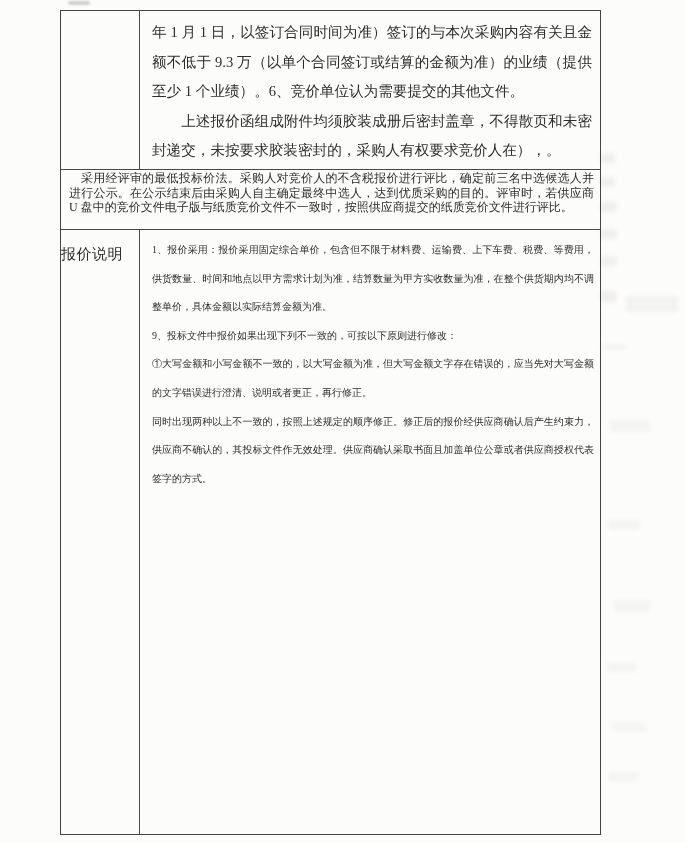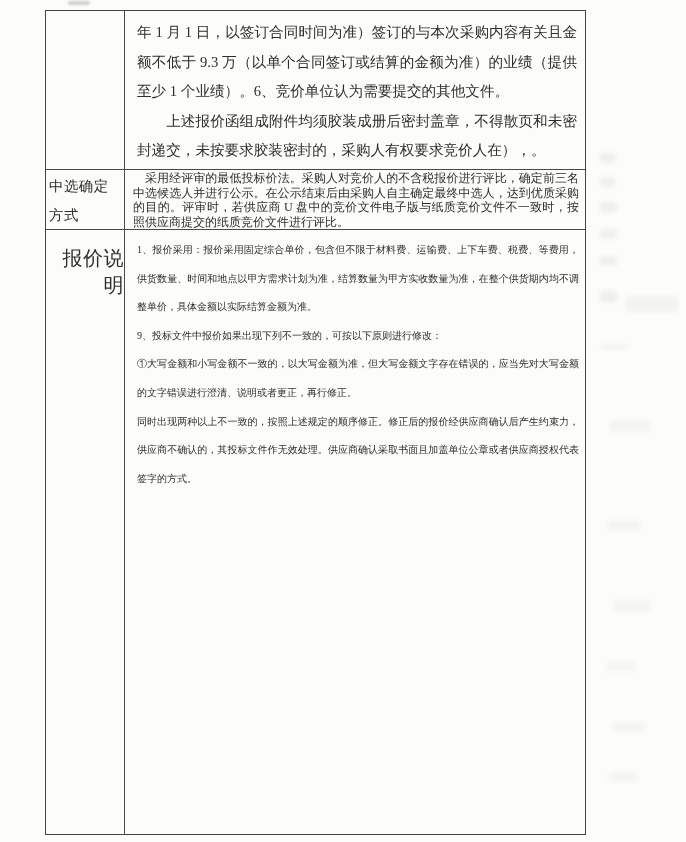--- a/index.html
+++ b/index.html
@@ -9,21 +9,21 @@
     background:#ffffff;
     position:relative;
     overflow:hidden;
   }
   .page {
     position:absolute; left:0; top:0; width:686px; height:842px;
     background:#fcfcfb;
   }
   
   .doc-table {
-    position:absolute; left:45px; top:10px; width:541px; height:825px;
+    position:absolute; left:60px; top:10px; width:541px; height:825px;
     border:1.6px solid #45443f;
     display:flex; flex-direction:column;
     background:transparent;
     color:#2e2d2a;
   }
   .trow { display:flex; width:100%; overflow:hidden; }
   .trow + .trow { border-top:1.4px solid #4a4944; }
   .trow-1 { height:158px; flex:none; }
   .trow-2 { height:60px; flex:none; }
   .trow-3 { flex:1; }
@@ -47,23 +47,23 @@
     letter-spacing:0.5px;
   }
   .trow-2 .cell-content {
     padding:1px 6px 0 8px;
     font-size:12px; line-height:14.6px;
     text-align:justify;
   }
   .trow-2 .cell-content p.indent1 { text-indent:1em; }
   
   .trow-3 .cell-label {
-    font-size:20px;
+    font-size:15px;
     padding-top:15px;
-    text-align:right;
+    text-align:left;
     letter-spacing:0.5px;
   }
   .trow-3 .cell-content {
     padding:6px 6px 0 12px;
     font-size:10px; line-height:28.6px;
     text-align:justify;
   }
   
   .smudge {
     position:absolute;
@@ -104,21 +104,20 @@
 
     <div class="trow trow-1">
       <div class="cell-label"></div>
       <div class="cell-content">
         <p>年 1 月 1 日，以签订合同时间为准）签订的与本次采购内容有关且金额不低于 9.3 万（以单个合同签订或结算的金额为准）的业绩（提供至少 1 个业绩）。6、竞价单位认为需要提交的其他文件。</p>
         <p class="indent2">上述报价函组成附件均须胶装成册后密封盖章，不得散页和未密封递交，未按要求胶装密封的，采购人有权要求竞价人在），。</p>
       </div>
     </div>
 
     <div class="trow trow-2">
-      <div class="cell-label">中选确定方式</div>
       <div class="cell-content">
         <p class="indent1">采用经评审的最低投标价法。采购人对竞价人的不含税报价进行评比，确定前三名中选候选人并进行公示。在公示结束后由采购人自主确定最终中选人，达到优质采购的目的。评审时，若供应商 U 盘中的竞价文件电子版与纸质竞价文件不一致时，按照供应商提交的纸质竞价文件进行评比。</p>
       </div>
     </div>
 
     <div class="trow trow-3">
       <div class="cell-label">报价说明</div>
       <div class="cell-content">
         <p>1、报价采用：报价采用固定综合单价，包含但不限于材料费、运输费、上下车费、税费、等费用，供货数量、时间和地点以甲方需求计划为准，结算数量为甲方实收数量为准，在整个供货期内均不调整单价，具体金额以实际结算金额为准。</p>
         <p>9、投标文件中报价如果出现下列不一致的，可按以下原则进行修改：</p>

